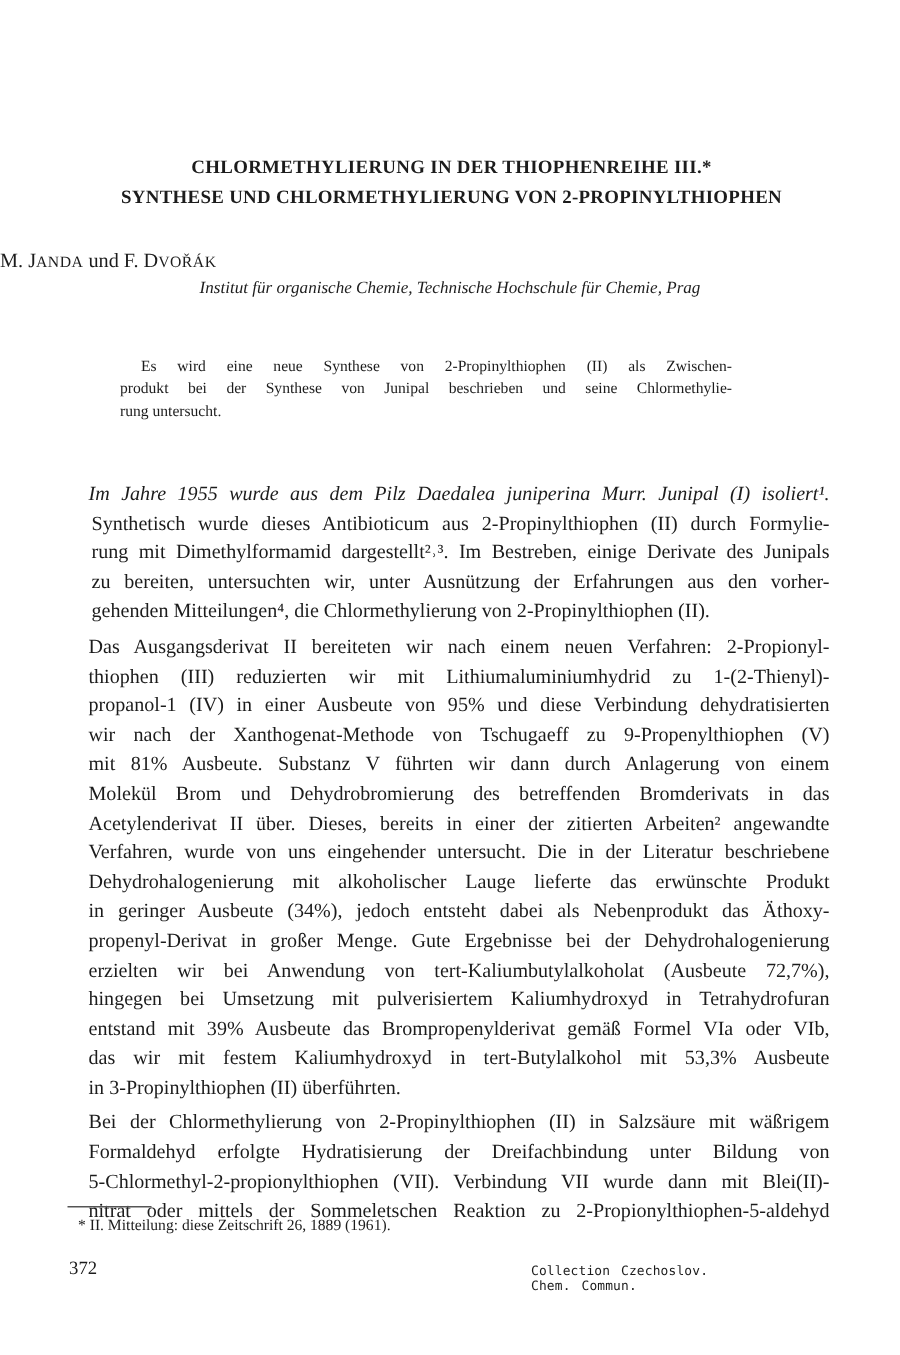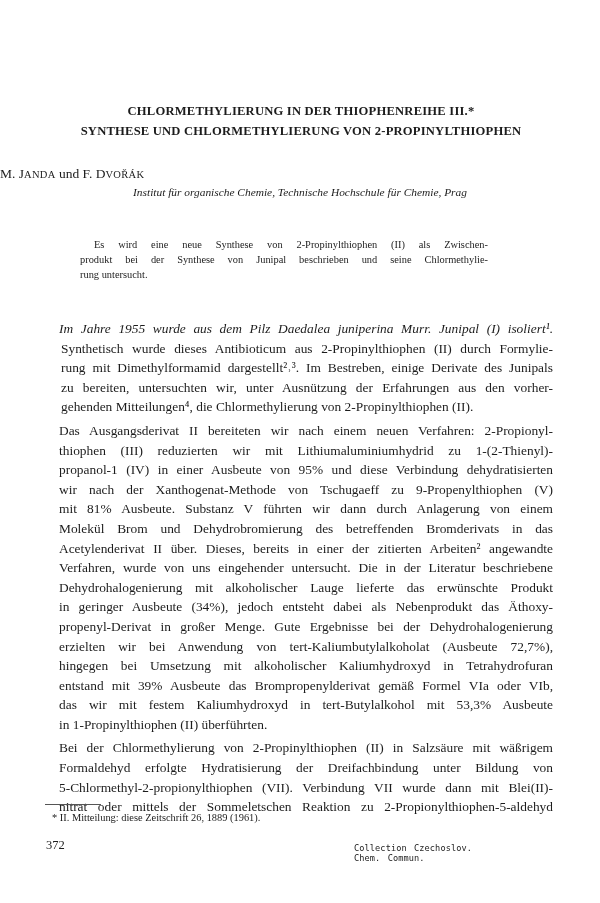--- a/index.html
+++ b/index.html
@@ -73,24 +73,24 @@
         <span class="line">propanol-1 (IV) in einer Ausbeute von 95% und diese Verbindung dehydratisierten</span>
         <span class="line">wir nach der Xanthogenat-Methode von Tschugaeff zu 9-Propenylthiophen (V)</span>
         <span class="line">mit 81% Ausbeute. Substanz V führten wir dann durch Anlagerung von einem</span>
         <span class="line">Molekül Brom und Dehydrobromierung des betreffenden Bromderivats in das</span>
         <span class="line">Acetylenderivat II über. Dieses, bereits in einer der zitierten Arbeiten² angewandte</span>
         <span class="line">Verfahren, wurde von uns eingehender untersucht. Die in der Literatur beschriebene</span>
         <span class="line">Dehydrohalogenierung mit alkoholischer Lauge lieferte das erwünschte Produkt</span>
         <span class="line">in geringer Ausbeute (34%), jedoch entsteht dabei als Nebenprodukt das Äthoxy-</span>
         <span class="line">propenyl-Derivat in großer Menge.  Gute Ergebnisse bei der Dehydrohalogenierung</span>
         <span class="line">erzielten wir bei Anwendung von tert-Kaliumbutylalkoholat (Ausbeute 72,7%),</span>
-        <span class="line">hingegen bei Umsetzung mit alkoholischer Kaliumhydroxyd in Tetrahydrofuran</span>
+        <span class="line">hingegen bei Umsetzung mit pulverisiertem Kaliumhydroxyd in Tetrahydrofuran</span>
         <span class="line">entstand mit 39% Ausbeute das Brompropenylderivat gemäß Formel VIa oder VIb,</span>
         <span class="line">das wir mit festem Kaliumhydroxyd in tert-Butylalkohol  mit 53,3% Ausbeute</span>
-        <span class="line last">in 1-Propinylthiophen (II) überführten.</span>
+        <span class="line last">in 3-Propinylthiophen (II) überführten.</span>
       </div>
     <div class="para">
         <span class="line" style="text-indent: 14px;">Bei der Chlormethylierung von 2-Propinylthiophen (II) in Salzsäure mit wäßrigem</span>
         <span class="line">Formaldehyd erfolgte Hydratisierung der Dreifachbindung unter Bildung von</span>
         <span class="line">5-Chlormethyl-2-propionylthiophen (VII). Verbindung VII wurde dann mit Blei(II)-</span>
         <span class="line">nitrat oder  mittels der Sommeletschen Reaktion zu 2-Propionylthiophen-5-aldehyd</span>
       </div>
   </div>
 
   <div class="fn-rule"></div>

